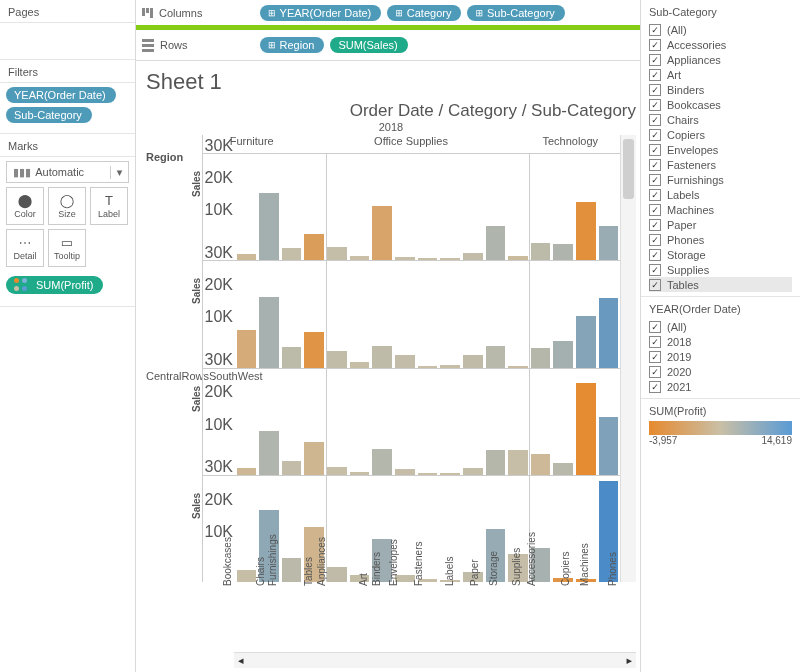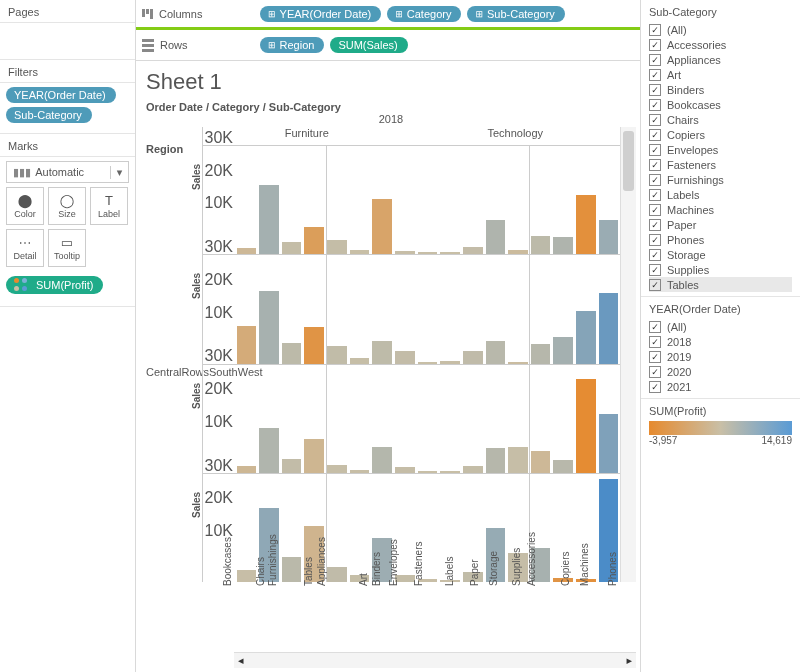--- a/index.html
+++ b/index.html
@@ -20,28 +20,28 @@
   .marks-select .label { flex: 1; padding: 0 6px; color: #555; display:flex; align-items:center; gap:4px;}
   .marks-select .caret { width: 18px; border-left: 1px solid #ccc; text-align: center; color: #666; }
   .marks-grid { display: flex; flex-wrap: wrap; padding: 0 6px; gap: 4px; }
   .marks-btn { width: 38px; height: 38px; border: 1px solid #ccc; display: flex; flex-direction: column; align-items: center; justify-content: center; font-size: 9px; color: #555; }
   .marks-btn .ico { font-size: 13px; height: 16px; }
   .marks-pill { margin: 6px; }
   .marks-pill .pill { font-size: 11px; }
   .marks-pill .dots { width:14px; height:14px; display:inline-grid; grid-template-columns:repeat(2,1fr); gap:1px; margin-right:4px;}
   .marks-pill .dots span{width:5px;height:5px;border-radius:50%;}
   .shelves { border-bottom: 1px solid #d9d9d9; }
-  .shelf { display: flex; align-items: center; height: 30px; border-bottom: 3px solid #84cc16; padding: 0 6px; gap: 8px; }
+  .shelf { display: flex; align-items: center; height: 30px; border-bottom: 5px solid #84cc16; padding: 0 6px; gap: 8px; }
   .shelf:last-child { border-bottom: none; }
   .shelf .shelf-label { width: 110px; color: #555; font-size: 11px; display:flex; align-items:center; gap:6px;}
   .shelf .shelf-pills { display: flex; gap: 6px; flex: 1; }
   .worksheet { flex: 1; padding: 8px 4px 4px 10px; display: flex; flex-direction: column; min-height: 0; }
   .sheet-title { font-size: 22px; font-weight: 300; color: #555; margin-bottom: 6px; }
   .chart-wrap { flex: 1; position: relative; min-height: 0; display: flex; flex-direction: column; }
-  .chart-header { text-align: left; color: #555; font-weight: 700; font-size: 11px; }
+  .chart-header { text-align: right; color: #555; font-weight: 400; font-size: 17px; }
   .chart-subhead { text-align: center; color: #555; font-size: 11px; margin-bottom: 2px; }
   .grid-area { flex: 1; display: flex; min-height: 0; }
   .row-labels { width: 56px; display: flex; flex-direction: column; }
   .row-labels .corner { height: 34px; font-weight: 600; color: #555; padding-top: 16px; }
   .row-label { flex: 1; display: flex; align-items: center; color: #555; }
   .plot { flex: 1; display: flex; flex-direction: column; min-width: 0; border-left:1px solid #ccc;}
   .col-groups { height: 18px; display: flex; }
   .col-group { text-align: center; color: #555; font-size: 11px; border-right: 1px solid rgba(0,0,0,0); }
   .facets { flex: 1; display: flex; flex-direction: column; min-height: 0; border-top:1px solid #ccc;}
   .facet { flex: 1; display: flex; border-bottom: 1px solid #ccc; position: relative; }
@@ -178,20 +178,21 @@
             <div id="region-labels" style="flex:1;display:flex;flex-direction:row;">
                 <div class="row-label">Central</div>
                 <div class="row-label">Rows</div>
                 <div class="row-label">South</div>
                 <div class="row-label">West</div>
               </div>
           </div>
           <div class="plot">
             <div class="col-groups" id="col-groups">
                 <div class="col-group" style="flex: 4 1 0%;">Furniture</div>
+                <div class="col-group" style="flex: 9 1 0%;">Office Supplies</div>
                 <div class="col-group" style="flex: 4 1 0%;">Technology</div>
               </div>
             <div class="facets" id="facets">
                 <div class="facet">
                   <div class="y-axis">
                     <div class="ylab">Sales</div>
                     <div class="y-ticks">
                       <span style="bottom: 30.303%; top: auto;">10K</span>
                       <span style="bottom: 60.6061%; top: auto;">20K</span>
                       <span style="bottom: 90.9091%; top: auto;">30K</span>

